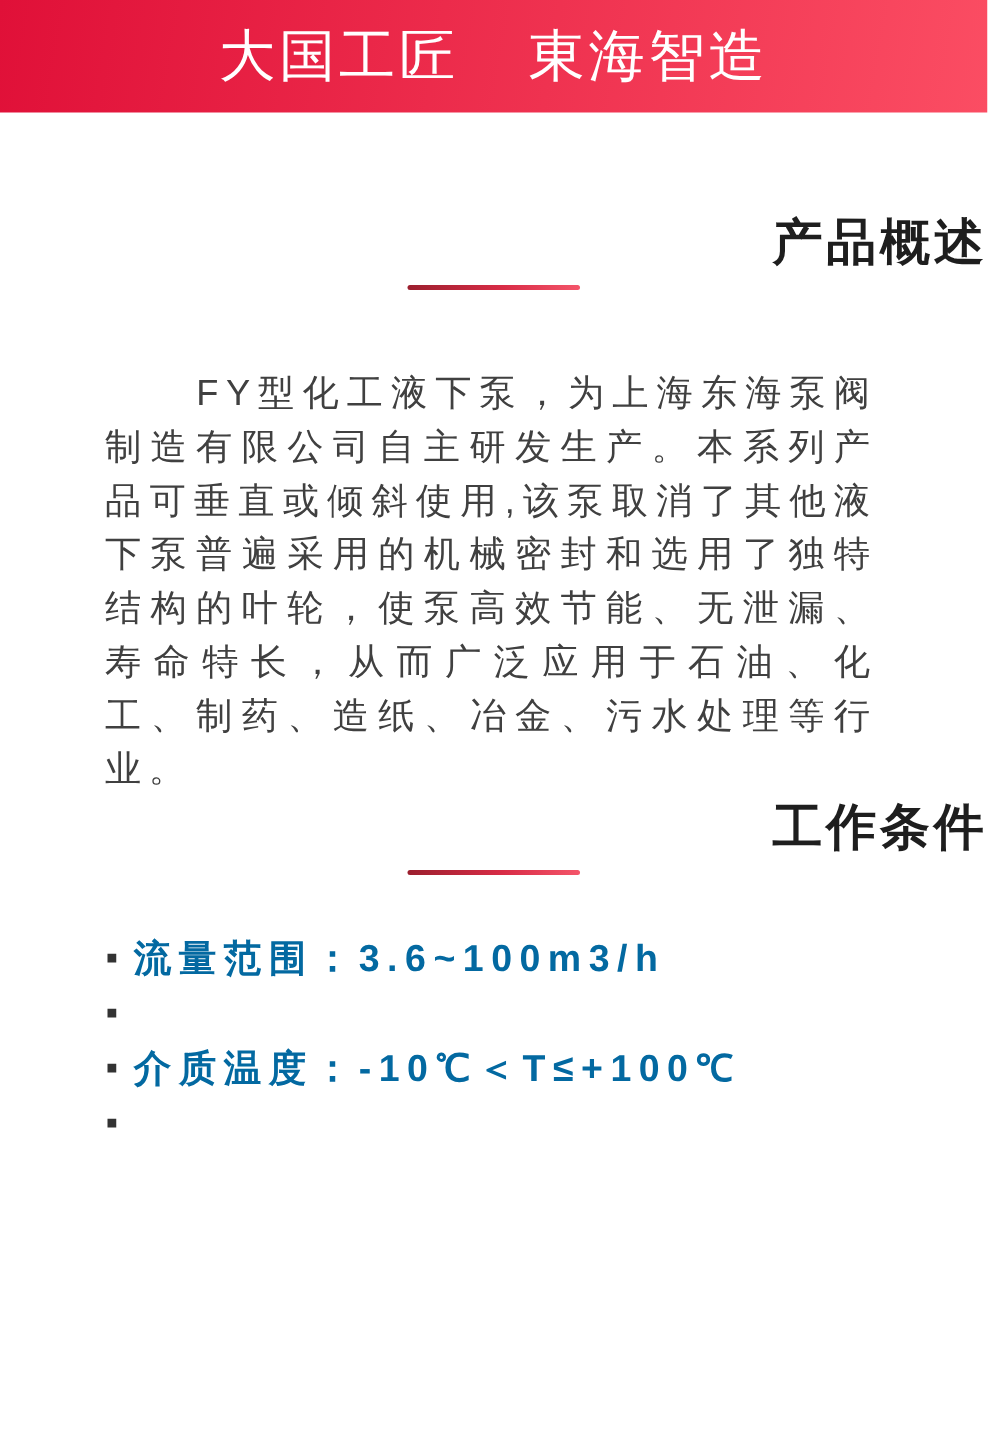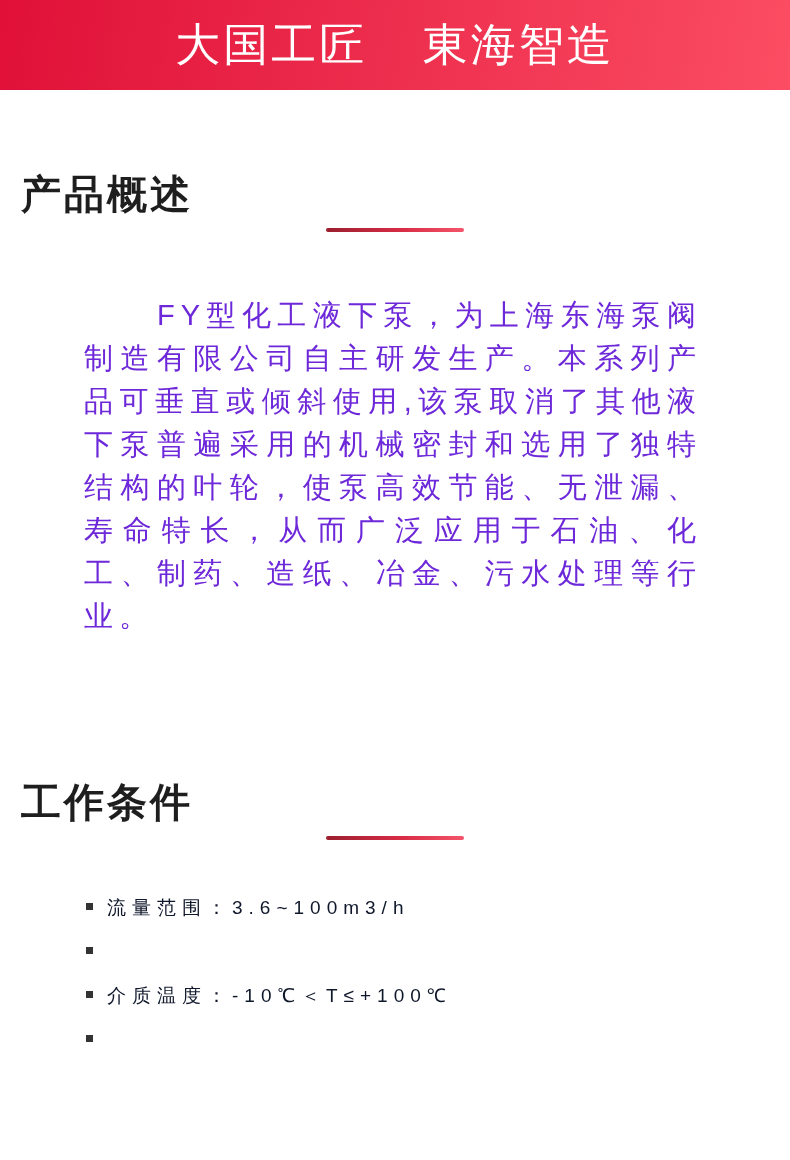--- a/index.html
+++ b/index.html
@@ -20,57 +20,58 @@
     text-align: center;
     color: #ffffff;
     font-size: 45px;
     font-weight: 400;
     letter-spacing: 3px;
     word-spacing: 40px;
     font-family: "Liberation Sans", sans-serif;
   }
   .section-title {
     margin: 0;
-    text-align: left;
+    text-align: right;
     font-size: 40px;
     line-height: 48px;
     font-weight: 700;
     color: #1e1e1e;
     letter-spacing: 3px;
     padding-left: 21px;
   }
   .overview-section { margin-top: 80px; }
-  .conditions-section { margin-top: 140px; }
+  .conditions-section { }
   .title-underline {
     width: 138px; height: 4px;
     margin: 10px auto 0 auto;
     background: linear-gradient(90deg, #9b1f2e 0%, #d82c46 55%, #f4556a 100%);
     border-radius: 2px;
   }
   .paragraph {
     margin: 62px 0 0 84px;
     width: 618px;
     font-size: 29px;
     line-height: 43px;
     letter-spacing: 6px;
-    color: #6d28d9;
+    color: #404040;
     text-align: justify;
     text-justify: inter-character;
     text-indent: 73px;
     font-weight: 400;
   }
   .spec-list {
     list-style: none;
     margin: 46px 0 0 62px;
     padding: 0;
     width: 630px;
-    font-size: 19px;
+    font-size: 30px;
     line-height: 44px;
     letter-spacing: 6px;
-    color: #0f172a;
+    color: #0369a1;
+    font-weight: bold;
   }
   .spec-item {
     margin: 0; padding: 0;
     line-break: anywhere;
   }
   .bullet {
     display: inline-block;
     width: 7px; height: 7px;
     background: #333333;
     margin: 0 14px 5px 24px;

